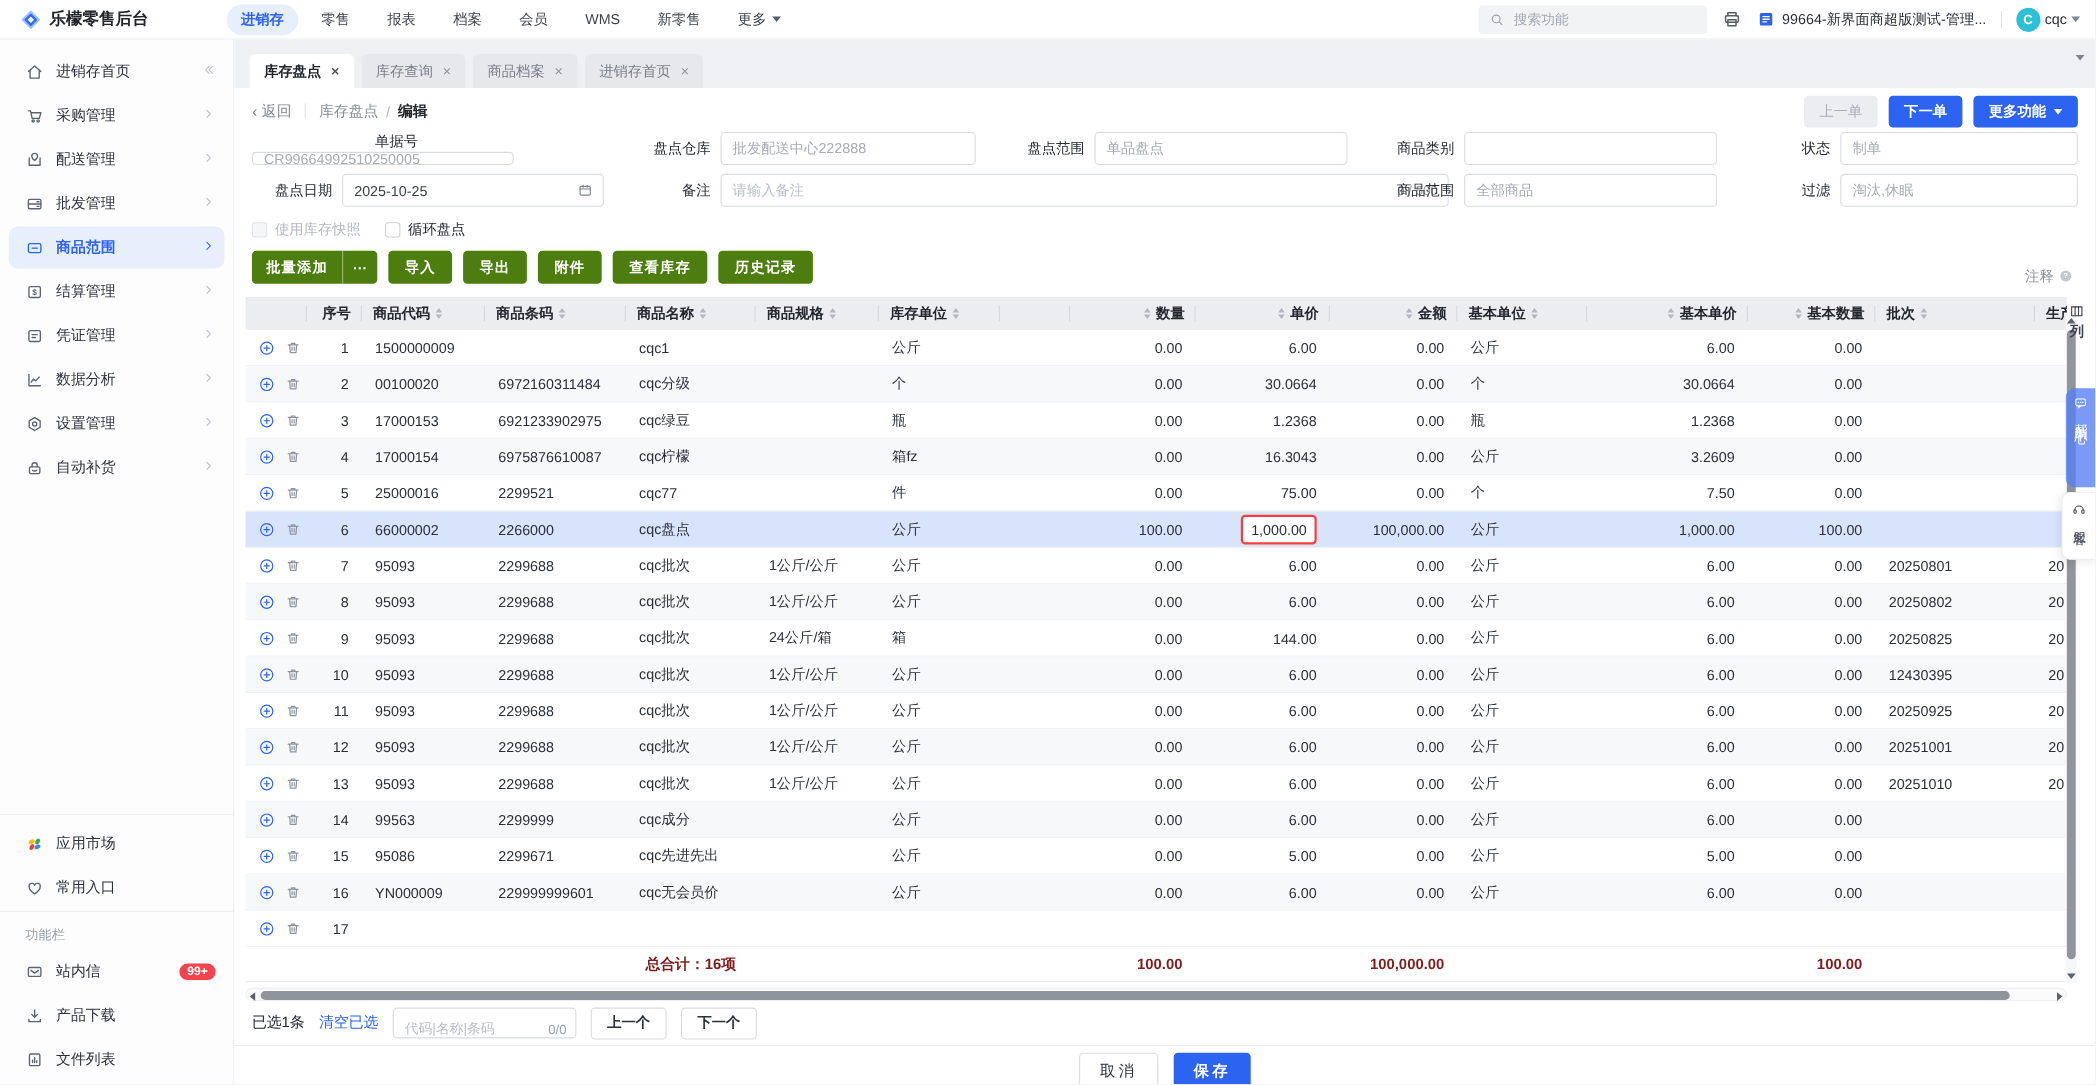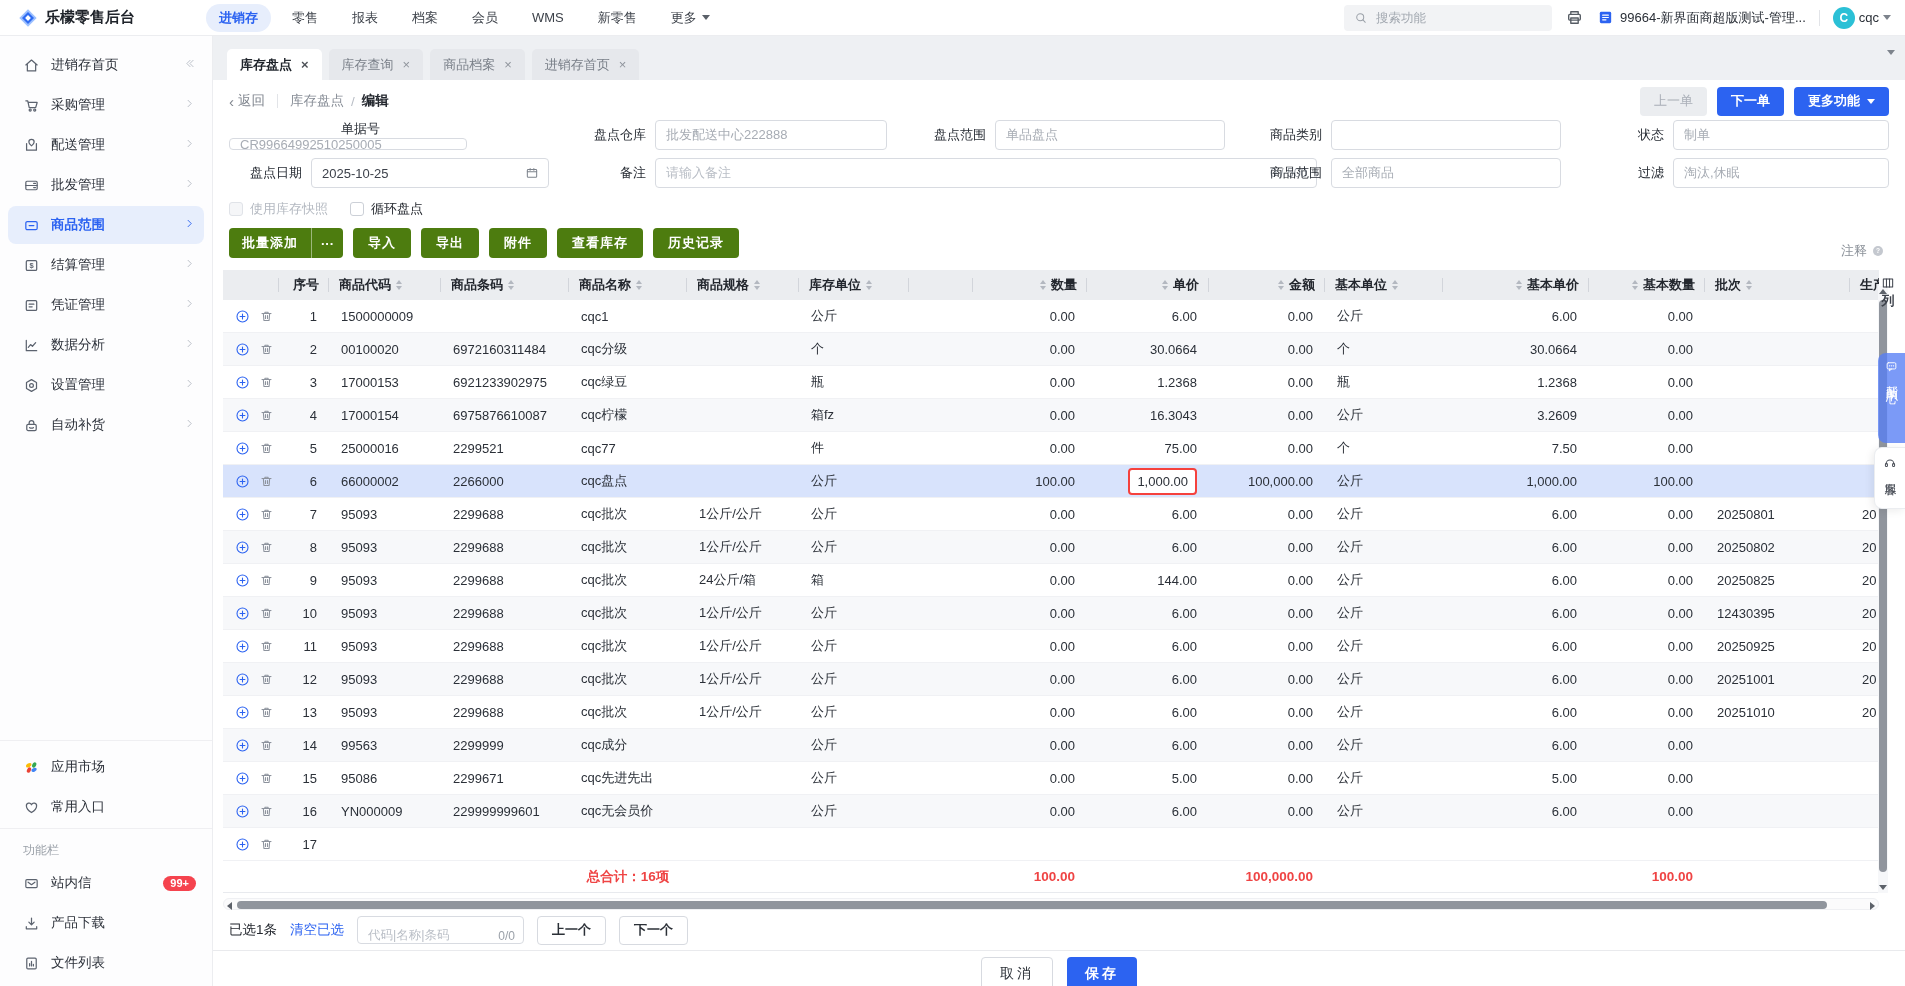--- a/index.html
+++ b/index.html
@@ -101,21 +101,21 @@
   .td{display:flex;align-items:center;font-size:13px;color:#2b3038;padding:0 12px;white-space:nowrap;overflow:hidden;}
   .td.r{justify-content:flex-end;}
   .td.c{justify-content:center;}
   .rowicons{display:flex;align-items:center;gap:9px;padding-left:12px;}
   .rowicons .ic{width:15px;height:15px;cursor:pointer;}
   .ic.plus{color:#2c63f1;}
   .ic.trash{color:#8d939d;}
   .redbox{display:inline-block;border:2px solid #f5413d;border-radius:4px;background:#fff;padding:1px 7px;line-height:21px;}
 
   .sumrow{position:absolute;top:825px;left:10px;width:1656px;height:32px;border-bottom:1px solid #e8eaee;background:#fff;font-weight:bold;}
-  .sumrow .td{font-weight:bold;color:#ef4444;font-size:13.5px;}
+  .sumrow .td{font-weight:bold;color:#7f1d1d;font-size:13.5px;}
 
   
   .hscroll{position:absolute;top:862px;left:10px;width:1656px;height:12px;background:#fbfbfc;border:1px solid #eff0f3;border-radius:6px;}
   .hthumb{position:absolute;top:2px;left:13px;width:1590px;height:8px;border-radius:4px;background:#90959d;}
   .harrow{position:absolute;top:3px;width:0;height:0;border-top:4px solid transparent;border-bottom:4px solid transparent;}
   .harrow.left{left:3px;border-right:5px solid #5d626a;}
   .harrow.right{right:3px;border-left:5px solid #5d626a;}
   .vscroll{position:absolute;top:250px;left:1665px;width:10px;height:607px;background:#f6f7f9;}
   .vthumb{position:absolute;top:14px;left:1px;width:8px;height:572px;border-radius:4px;background:#90959d;}
   .varrow{position:absolute;left:1px;width:0;height:0;border-left:4px solid transparent;border-right:4px solid transparent;}

